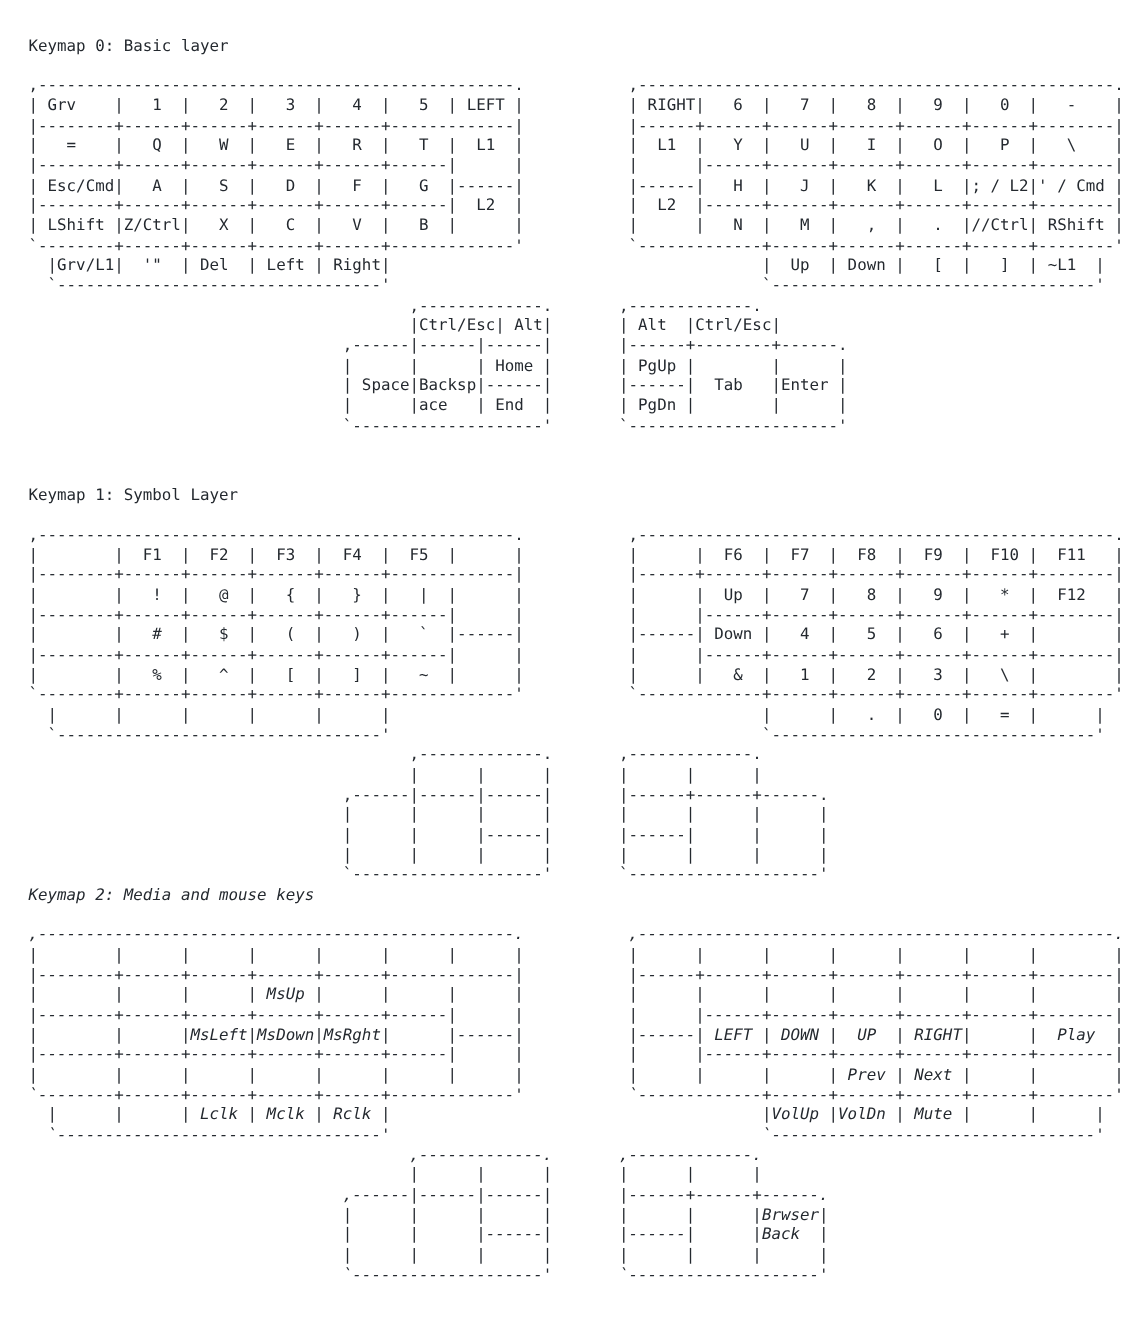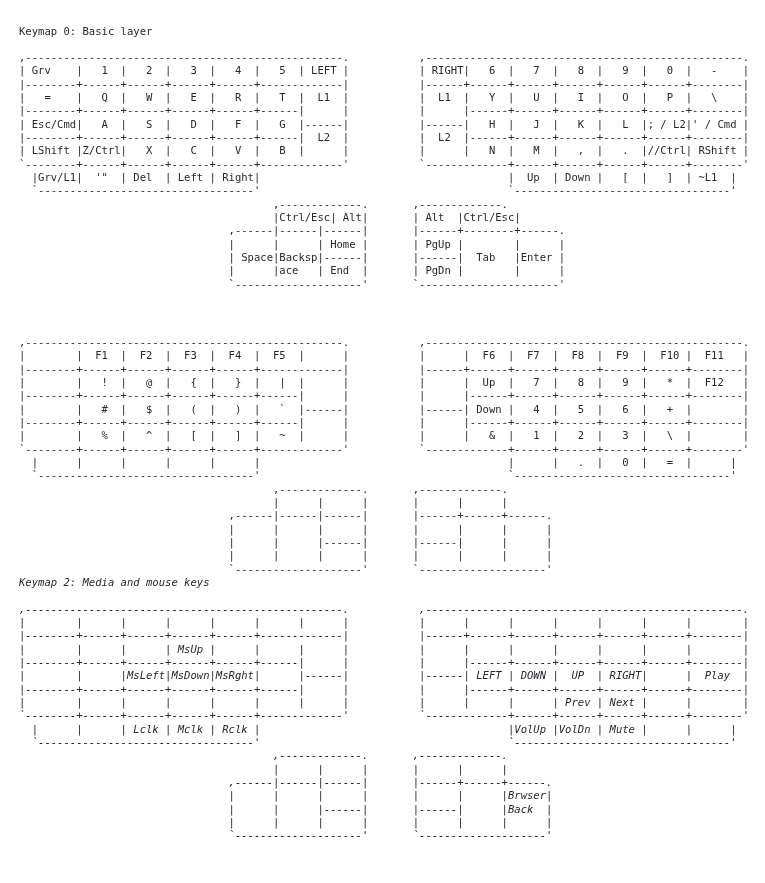--- a/index.html
+++ b/index.html
@@ -23,21 +23,21 @@
     padding: 0;
     font-family: "DejaVu Sans Mono", "Liberation Mono", monospace;
     font-size: 10.55px;
     line-height: 13.33px;
     color: #24292f;
     white-space: pre;
   }
   .km-title {
     margin-bottom: 13.33px; 
   }
-  .km-0 { margin-bottom: 45px; } 
+  .km-0 { margin-bottom: 33px; } 
   .km-1 { margin-bottom: 0; }
   .km-2 { margin-bottom: 0; font-style: italic; }
 </style>
 </head>
 <body style="background: rgb(255, 255, 255);">
 
 <main class="doc">
 
   <section class="km km-0">
     <pre class="km-title" style="color: rgb(36, 41, 47);">Keymap 0: Basic layer</pre>
@@ -55,20 +55,21 @@
                                         ,-------------.       ,-------------.
                                         |Ctrl/Esc| Alt|       | Alt  |Ctrl/Esc|
                                  ,------|------|------|       |------+--------+------.
                                  |      |      | Home |       | PgUp |        |      |
                                  | Space|Backsp|------|       |------|  Tab   |Enter |
                                  |      |ace   | End  |       | PgDn |        |      |
                                  `--------------------'       `----------------------'</pre>
   </section>
 
   <section class="km km-1">
+    <pre class="km-title" style="color: rgb(36, 41, 47);">Keymap 1: Symbol Layer</pre>
     <pre class="km-art" style="color: rgb(36, 41, 47);">,--------------------------------------------------.           ,--------------------------------------------------.
 |        |  F1  |  F2  |  F3  |  F4  |  F5  |      |           |      |  F6  |  F7  |  F8  |  F9  |  F10 |  F11   |
 |--------+------+------+------+------+-------------|           |------+------+------+------+------+------+--------|
 |        |   !  |   @  |   {  |   }  |   |  |      |           |      |  Up  |   7  |   8  |   9  |   *  |  F12   |
 |--------+------+------+------+------+------|      |           |      |------+------+------+------+------+--------|
 |        |   #  |   $  |   (  |   )  |   `  |------|           |------| Down |   4  |   5  |   6  |   +  |        |
 |--------+------+------+------+------+------|      |           |      |------+------+------+------+------+--------|
 |        |   %  |   ^  |   [  |   ]  |   ~  |      |           |      |   &amp;  |   1  |   2  |   3  |   \  |        |
 `--------+------+------+------+------+-------------'           `-------------+------+------+------+------+--------'
   |      |      |      |      |      |                                       |      |   .  |   0  |   =  |      |

